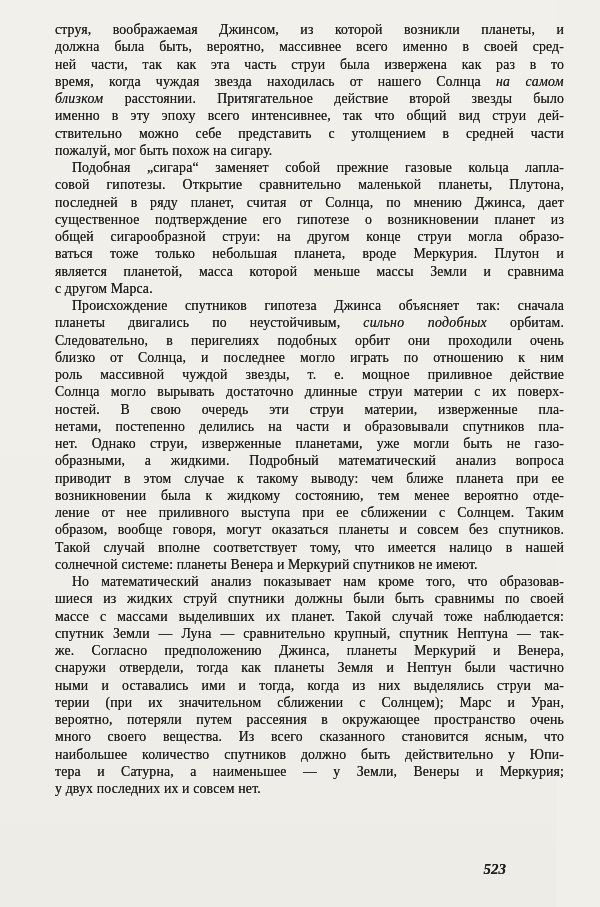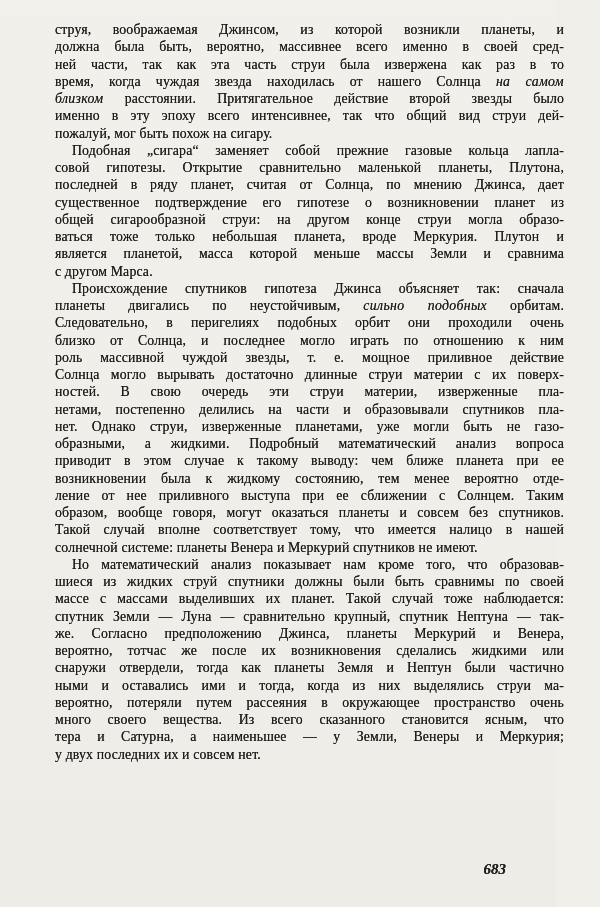--- a/index.html
+++ b/index.html
@@ -62,20 +62,21 @@
 <body>
 
 <div class="page">
   <div class="text-block">
       <div class="line"><span>струя, воображаемая Джинсом, из которой возникли планеты, и</span></div>
       <div class="line"><span>должна была быть, вероятно, массивнее всего именно в своей сред-</span></div>
       <div class="line"><span>ней части, так как эта часть струи была извержена как раз в то</span></div>
       <div class="line"><span>время, когда чуждая звезда находилась от нашего Солнца </span><i>на самом</i></div>
       <div class="line"><i>близком</i><span> расстоянии. Притягательное действие второй звезды было</span></div>
       <div class="line"><span>именно в эту эпоху всего интенсивнее, так что общий вид струи дей-</span></div>
+      <div class="line"><span>ствительно можно себе представить с утолщением в средней части</span></div>
       <div class="line last"><span>пожалуй, мог быть похож на сигару.</span></div>
       <div class="line indent"><span>Подобная „сигара“ заменяет собой прежние газовые кольца лапла-</span></div>
       <div class="line"><span>совой гипотезы. Открытие сравнительно маленькой планеты, Плутона,</span></div>
       <div class="line"><span>последней в ряду планет, считая от Солнца, по мнению Джинса, дает</span></div>
       <div class="line"><span>существенное подтверждение его гипотезе о возникновении планет из</span></div>
       <div class="line"><span>общей сигарообразной струи: на другом конце струи могла образо-</span></div>
       <div class="line"><span>ваться тоже только небольшая планета, вроде Меркурия. Плутон и</span></div>
       <div class="line"><span>является планетой, масса которой меньше массы Земли и сравнима</span></div>
       <div class="line last"><span>с другом Марса.</span></div>
       <div class="line indent"><span>Происхождение спутников гипотеза Джинса объясняет так: сначала</span></div>
@@ -92,22 +93,23 @@
       <div class="line"><span>возникновении была к жидкому состоянию, тем менее вероятно отде-</span></div>
       <div class="line"><span>ление от нее приливного выступа при ее сближении с Солнцем. Таким</span></div>
       <div class="line"><span>образом, вообще говоря, могут оказаться планеты и совсем без спутников.</span></div>
       <div class="line"><span>Такой случай вполне соответствует тому, что имеется налицо в нашей</span></div>
       <div class="line last"><span>солнечной системе: планеты Венера и Меркурий спутников не имеют.</span></div>
       <div class="line indent"><span>Но математический анализ показывает нам кроме того, что образовав-</span></div>
       <div class="line"><span>шиеся из жидких струй спутники должны были быть сравнимы по своей</span></div>
       <div class="line"><span>массе с массами выделивших их планет. Такой случай тоже наблюдается:</span></div>
       <div class="line"><span>спутник Земли — Луна — сравнительно крупный, спутник Нептуна — так-</span></div>
       <div class="line"><span>же. Согласно предположению Джинса, планеты Меркурий и Венера,</span></div>
-      <div class="line"><span>вероятно, тотчас же после их возникновения сделались жидкими или</span></div>
       <div class="line"><span>снаружи отвердели, тогда как планеты Земля и Нептун были частично</span></div>
       <div class="line"><span>ными и оставались ими и тогда, когда из них выделялись струи ма-</span></div>
+      <div class="line"><span>терии (при их значительном сближении с Солнцем); Марс и Уран,</span></div>
       <div class="line"><span>вероятно, потеряли путем рассеяния в окружающее пространство очень</span></div>
       <div class="line"><span>много своего вещества. Из всего сказанного становится ясным, что</span></div>
+      <div class="line"><span>наибольшее количество спутников должно быть действительно у Юпи-</span></div>
       <div class="line"><span>тера и Сатурна, а наименьшее — у Земли, Венеры и Меркурия;</span></div>
       <div class="line last"><span>у двух последних их и совсем нет.</span></div>
     </div>
-  <div class="page-number">683</div>
+  <div class="page-number">523</div>
 </div>
 
 </body></html>

